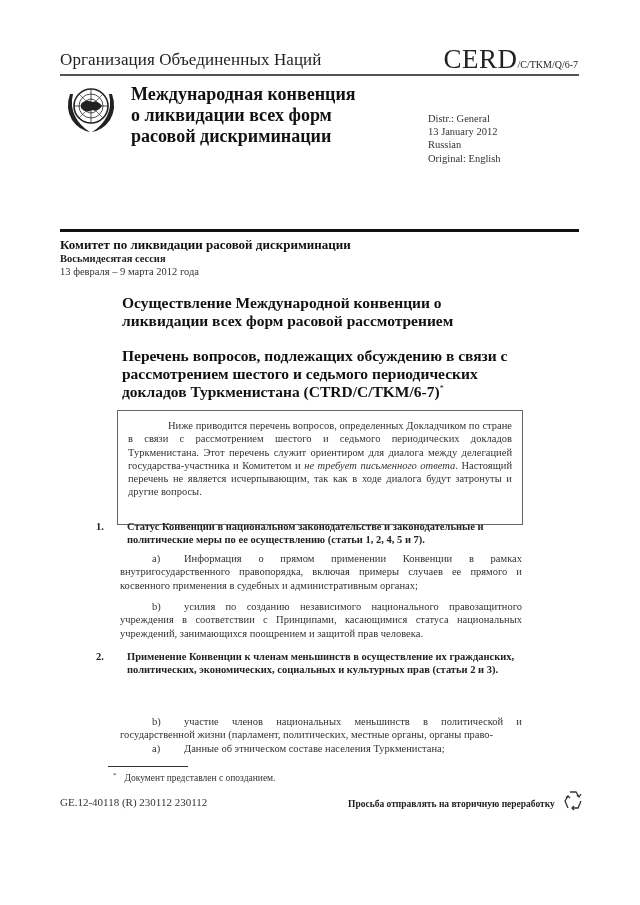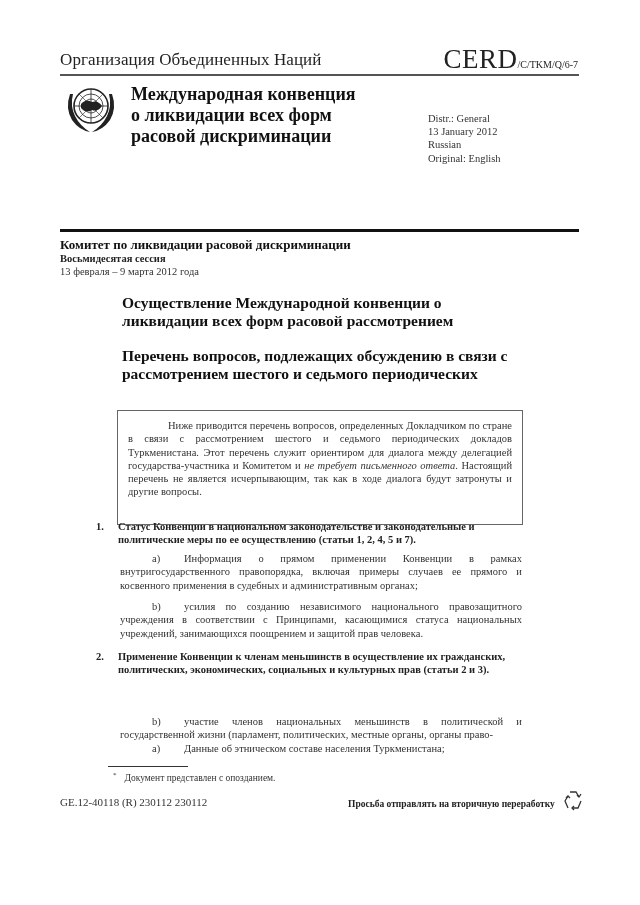--- a/index.html
+++ b/index.html
@@ -30,21 +30,21 @@
   .main-title { left: 122px; top: 294px; width: 420px; font-size: 15.5px; font-weight: bold; line-height: 18px; color: #111; }
   .sub-title { left: 122px; top: 347px; width: 420px; font-size: 15.5px; font-weight: bold; line-height: 18px; color: #111; }
   .sub-title sup { font-size: 8px; font-weight: normal; vertical-align: super; line-height: 0; }
 
   .box { left: 117px; top: 410px; width: 406px; height: 115px; border: 1.5px solid #666; padding: 8px 10px 6px 10px; font-size: 10.5px; line-height: 13.3px; color: #333; text-align: justify; }
   .box .indent { display: inline-block; width: 40px; }
   .box em { font-style: italic; }
 
   .section-head { left: 96px; width: 426px; font-size: 10.5px; font-weight: bold; line-height: 13.3px; color: #222; }
   .section-head .num { position: absolute; left: 0; top: 0; }
-  .section-head .txt { display: block; margin-left: 22px; }
+  .section-head .txt { display: block; margin-left: 31px; }
 
   .para { left: 120px; width: 402px; font-size: 10.5px; line-height: 13.3px; color: #333; text-align: justify; }
   .para .indent { display: inline-block; width: 32px; }
   .para .lbl { display: inline-block; width: 32px; }
 
   .fn-rule { left: 108px; top: 766px; width: 80px; height: 1px; background: #333; }
   .footnote { left: 113px; top: 771px; font-size: 9.5px; color: #333; }
   .footnote sup { font-size: 7px; margin-right: 8px; }
 
   .job-number { left: 60px; top: 796px; font-size: 11px; color: #333; }
@@ -98,20 +98,21 @@
   <div class="c3">13 февраля – 9 марта 2012 года</div>
 </div>
 
 <div class="abs main-title">
   <div>Осуществление Международной конвенции о</div>
   <div>ликвидации всех форм расовой рассмотрением</div>
 </div>
 <div class="abs sub-title">
   <div>Перечень вопросов, подлежащих обсуждению в связи с</div>
   <div>рассмотрением шестого и седьмого периодических</div>
+  <div><span>докладов Туркменистана (CTRD/C/TKM/6-7)</span><sup>*</sup></div>
 </div>
 
 <div class="abs box">
   <span class="indent"></span><span>Ниже приводится перечень вопросов, определенных Докладчиком по стране в связи с рассмотрением шестого и седьмого периодических докладов Туркменистана. Этот перечень служит ориентиром для диалога между делегацией государства-участника и Комитетом и </span><em>не требует письменного ответа</em><span>. Настоящий перечень не является исчерпывающим, так как в ходе диалога будут затронуты и другие вопросы.</span>
 </div>
 
 <div class="abs section-head" style="top:520px;">
   <span class="num">1.</span>
   <span class="txt">Статус Конвенции в национальном законодательстве и законодательные и политические меры по ее осуществлению (статьи 1, 2, 4, 5 и 7).</span>
 </div>

